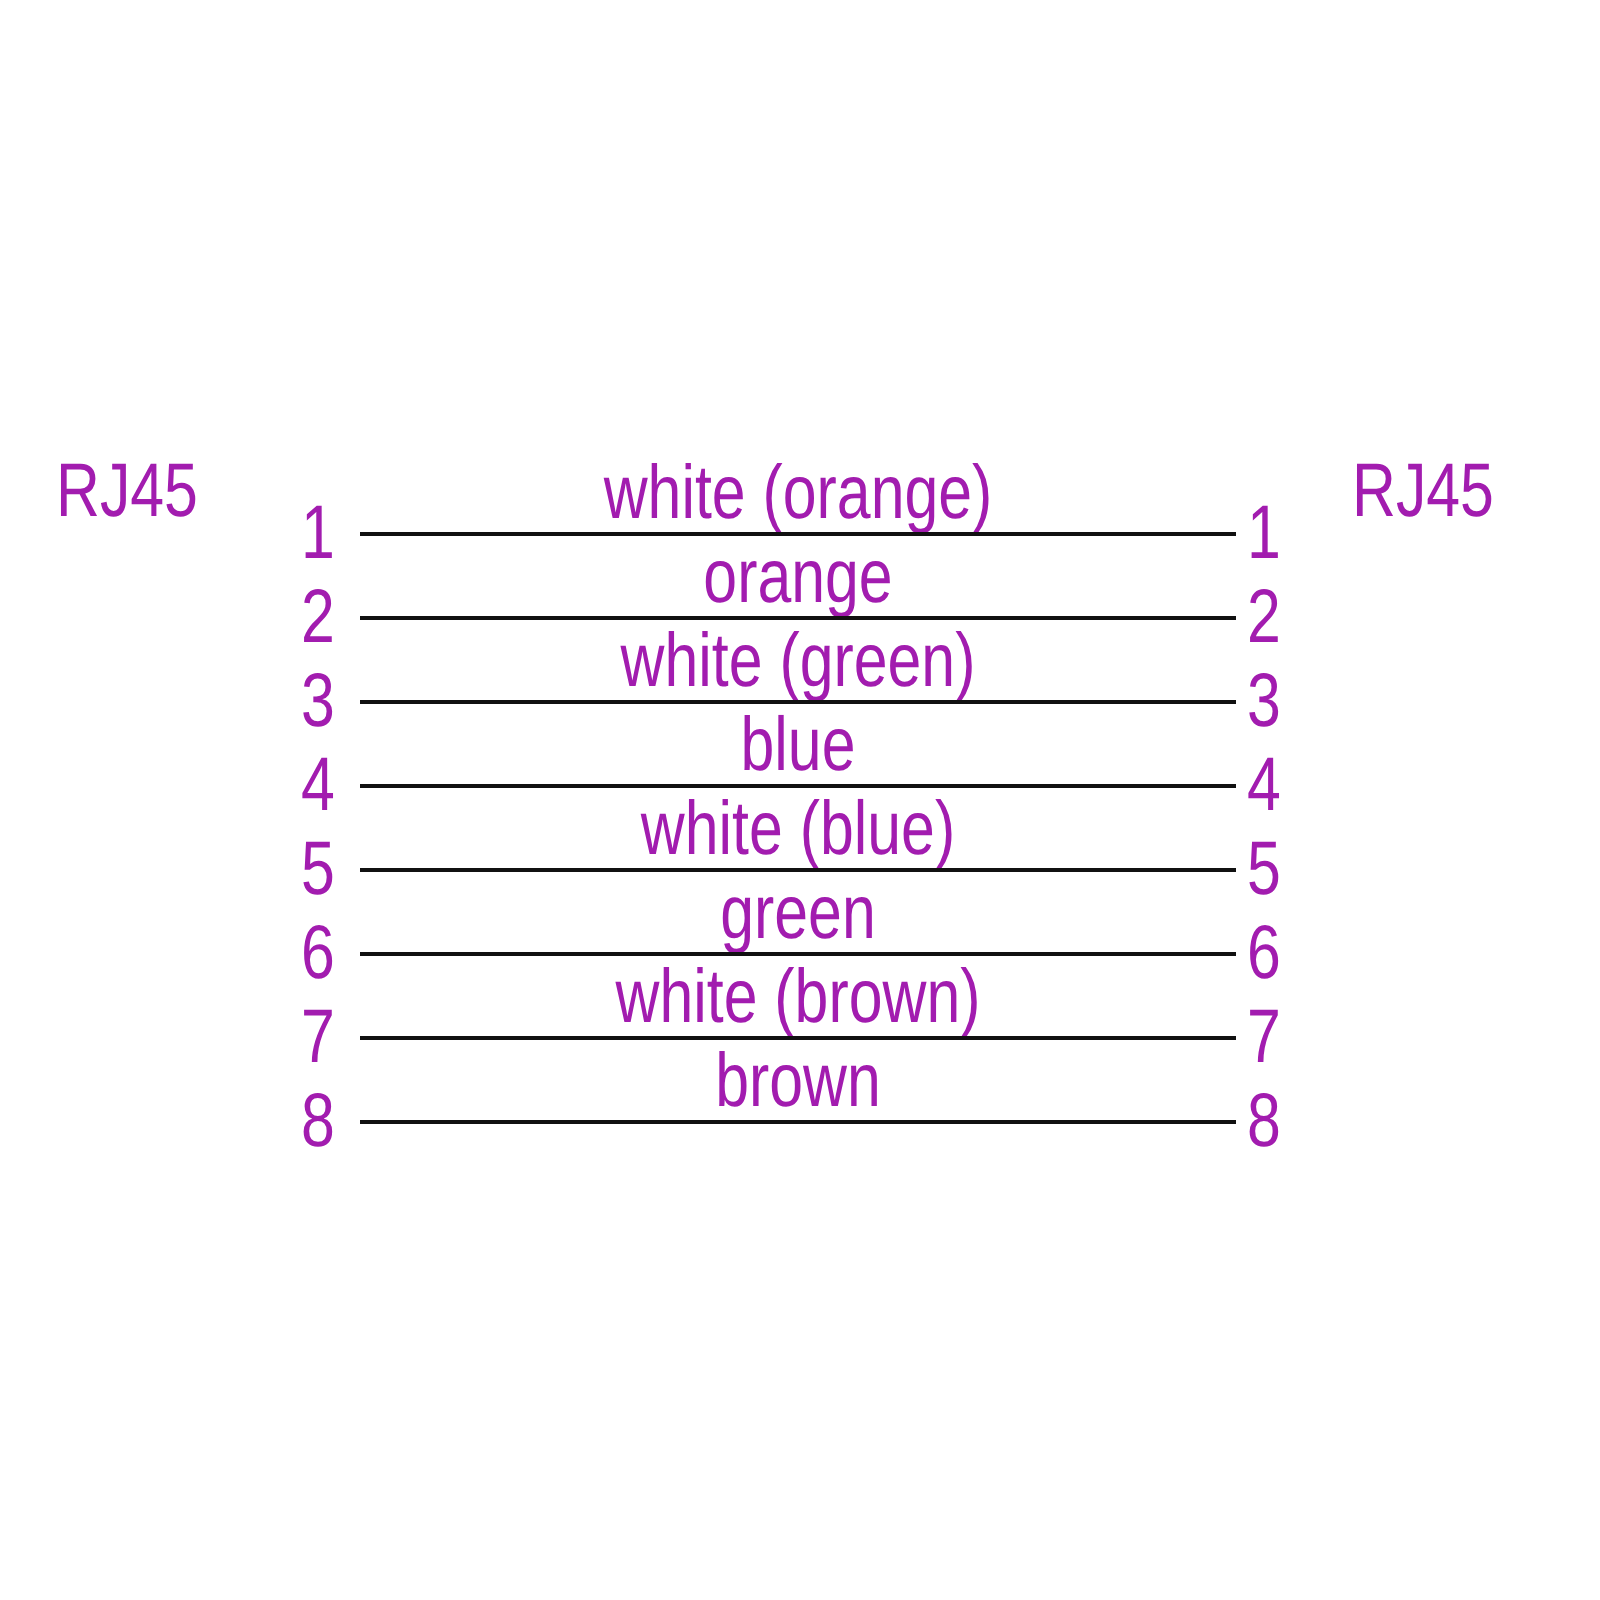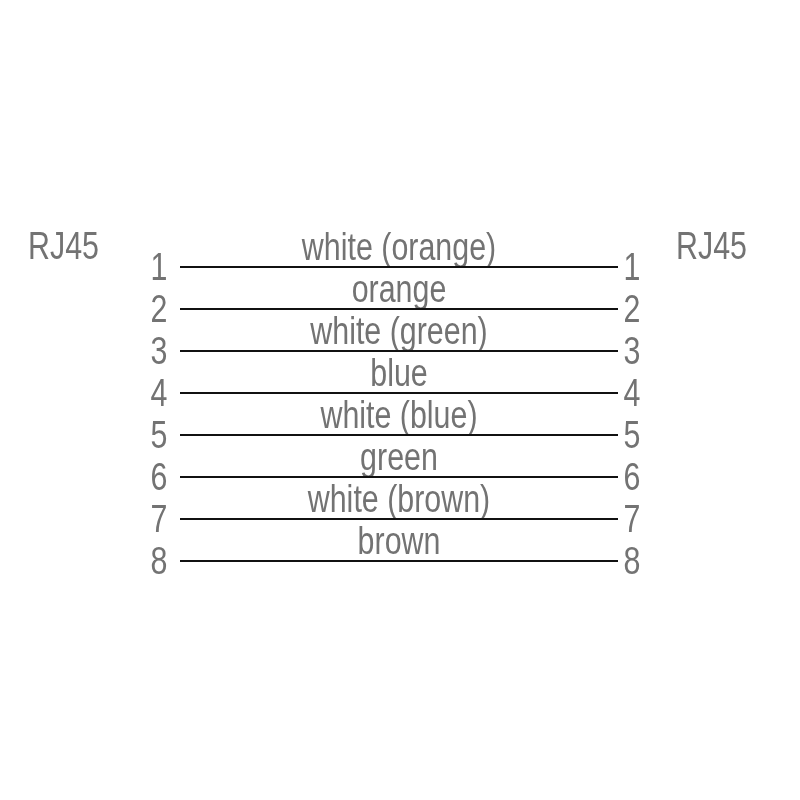--- a/index.html
+++ b/index.html
@@ -3,21 +3,21 @@
 <meta charset="utf-8">
 <style>
   html, body { margin: 0; padding: 0; background: #ffffff; }
   .canvas {
     position: relative;
     width: 800px;
     height: 800px;
     background: #ffffff;
     overflow: hidden;
     font-family: "Liberation Sans", sans-serif;
-    color: #737373;
+    color: #a21caf;
   }
   .txt {
     font-size: 38px;
     line-height: 40px;
     font-weight: 400;
     white-space: nowrap;
     transform: scaleX(0.8);
     transform-origin: center center;
   }
   .connector {

